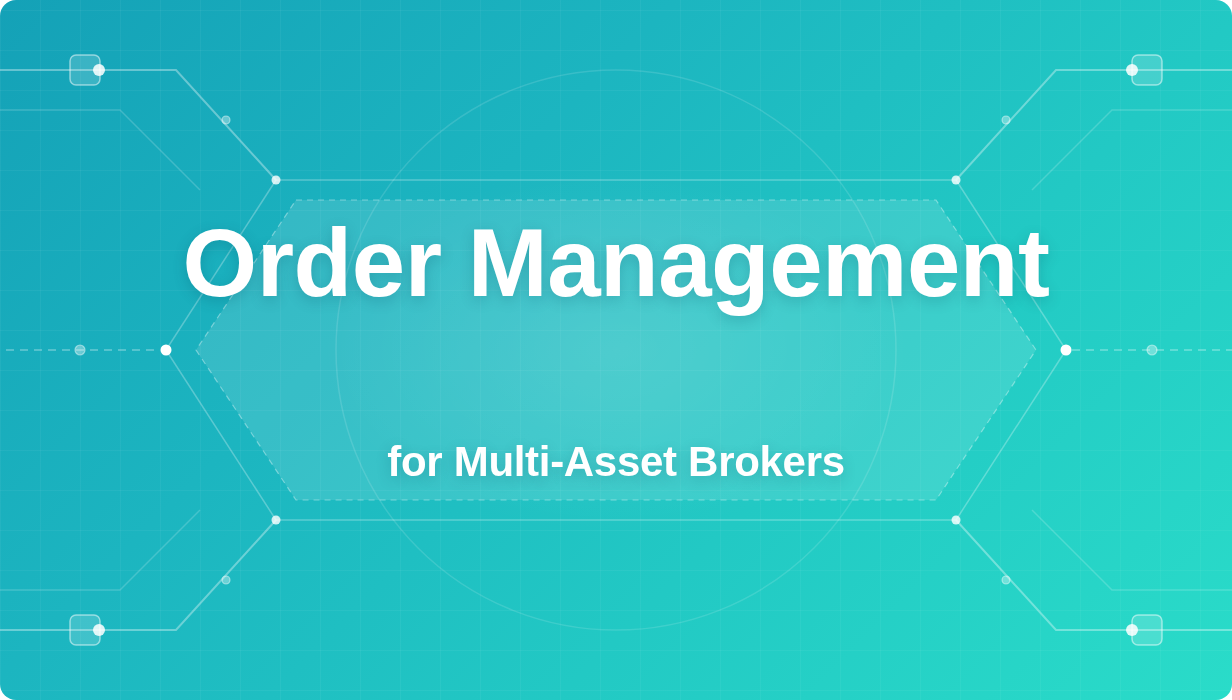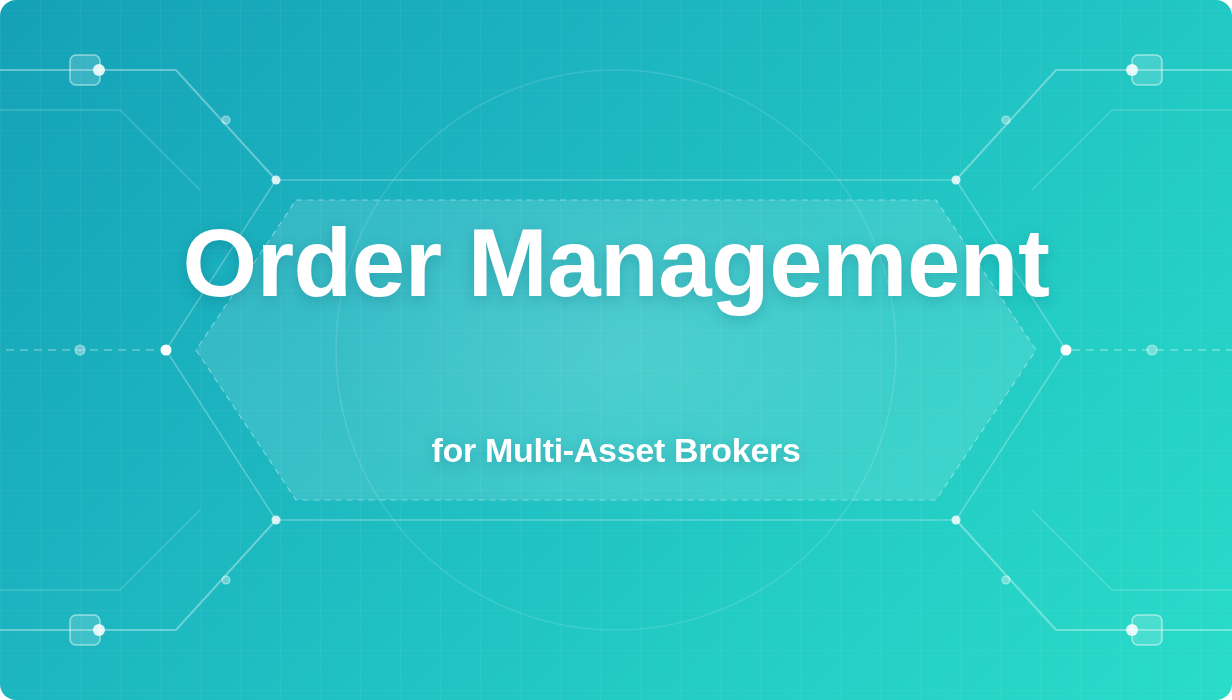--- a/index.html
+++ b/index.html
@@ -61,22 +61,22 @@
       line-height: 110px;
       letter-spacing: -0.5px;
     }
     .title-2 {
       top: 315px;
       font-size: 96px;
       line-height: 110px;
       letter-spacing: -0.5px;
     }
     .subtitle {
-      top: 420px;
-      font-size: 34px;
+      top: 432px;
+      font-size: 42px;
       line-height: 60px;
       letter-spacing: -0.3px;
     }
   </style>
 </head>
 <body>
 
 <div class="banner">
   <div class="grid"></div>
   <div class="glow"></div>

